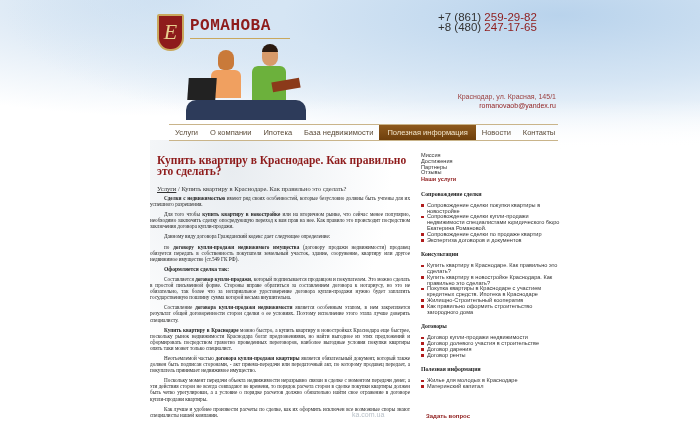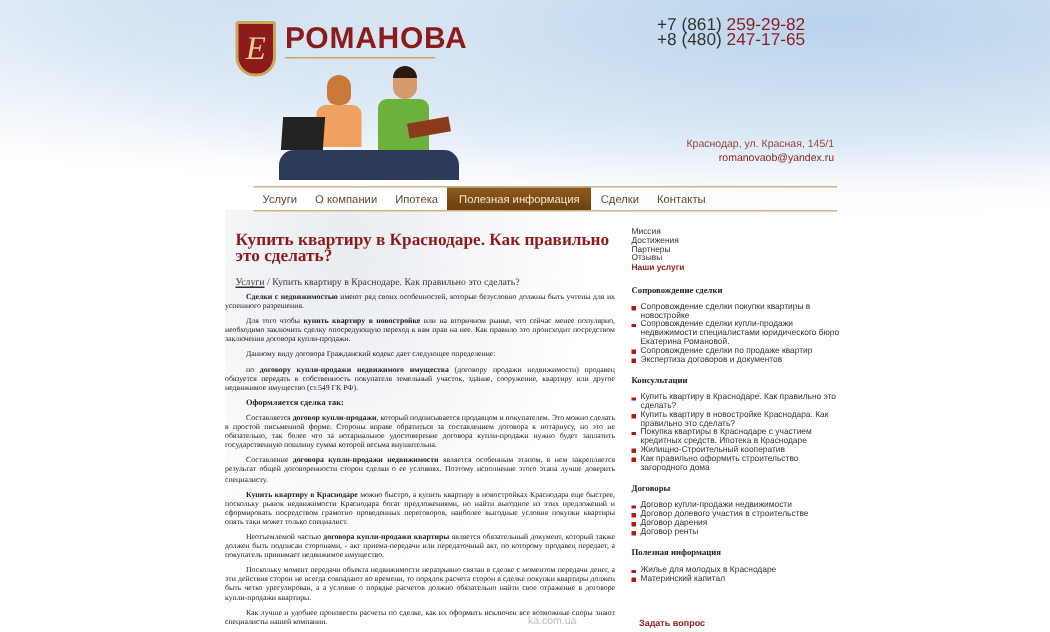--- a/index.html
+++ b/index.html
@@ -4,21 +4,21 @@
 <style>
   html, body { margin:0; padding:0; }
   body { width:700px; height:421px; overflow:hidden; background:#fff; font-family:"Liberation Sans", sans-serif; position:relative; }
   .sky { position:absolute; left:0; top:0; width:700px; height:150px;
     background: radial-gradient(ellipse at 80% 10%, #b9d3ec 0%, #d5e5f4 35%, rgba(255,255,255,0) 70%),
                 radial-gradient(ellipse at 25% 0%, #c8dcef 0%, rgba(255,255,255,0) 55%), #fff; }
   .sky-fade { position:absolute; left:0; top:100px; width:700px; height:50px; background:linear-gradient(to bottom, rgba(255,255,255,0), #fff); }
   .logo { position:absolute; left:157px; top:14px; width:135px; height:40px; }
   .shield { position:absolute; left:0; top:0; width:27px; height:37px; background:#8e1b1b; border:2px solid #c9a85d; border-radius:2px 2px 13px 13px; box-sizing:border-box; }
   .shield-letter { position:absolute; left:0; top:3px; width:23px; text-align:center; color:#e7cf8e; font-family:"Liberation Serif", serif; font-style:italic; font-size:22px; }
-  .brand { position:absolute; left:33px; top:1px; color:#8e1b1b; font-family:Liberation Sans, sans-serif; font-weight:bold; font-size:20px; letter-spacing:0.5px; line-height:22px; }
+  .brand { position:absolute; left:33px; top:1px; color:#8e1b1b; font-family:Liberation Mono, monospace; font-weight:bold; font-size:16px; letter-spacing:0.5px; line-height:22px; }
   .brand-line { position:absolute; left:33px; top:24px; width:100px; height:1px; background:#c9a85d; }
   .brand-sub { position:absolute; left:33px; top:26px; color:#9a7a2e; font-family:"Liberation Serif", serif; font-size:9.5px; letter-spacing:0.2px; }
   .people { position:absolute; left:186px; top:50px; width:130px; height:70px; }
   .person1-head { position:absolute; left:32px; top:0; width:16px; height:20px; background:#c97a3a; border-radius:8px 8px 6px 6px; }
   .person1-body { position:absolute; left:25px; top:20px; width:30px; height:28px; background:#f0a060; border-radius:6px 6px 0 0; }
   .laptop { position:absolute; left:2px; top:28px; width:28px; height:22px; background:#222; transform:skewX(-4deg); }
   .person2-head { position:absolute; left:76px; top:-4px; width:16px; height:20px; background:#d79a6a; border-radius:8px; }
   .person2-hair { position:absolute; left:76px; top:-6px; width:16px; height:8px; background:#2a1a10; border-radius:8px 8px 0 0; }
   .person2-body { position:absolute; left:66px; top:16px; width:34px; height:34px; background:#6cb13c; border-radius:6px 6px 0 0; }
   .book { position:absolute; left:86px; top:30px; width:28px; height:10px; background:#8b3a1a; transform:rotate(-10deg); }
@@ -83,22 +83,23 @@
 
 <div class="address">
   <div>Краснодар, ул. Красная, 145/1</div>
   <div class="email">romanovaob@yandex.ru</div>
 </div>
 
 <div class="nav">
   <div class="nav-item">Услуги</div>
   <div class="nav-item">О компании</div>
   <div class="nav-item">Ипотека</div>
+  <div class="nav-item">База недвижимости</div>
   <div class="nav-item active">Полезная информация</div>
-  <div class="nav-item">Сделки</div>
+  <div class="nav-item">Новости</div>
   <div class="nav-item">Контакты</div>
 </div>
 
 <h1 class="title" style="margin:0">Купить квартиру в Краснодаре. Как правильно это сделать?</h1>
 
 <div class="crumb">
   <a>Услуги</a><span> / </span><span>Купить квартиру в Краснодаре. Как правильно это сделать?</span>
 </div>
 
 <div class="body">

